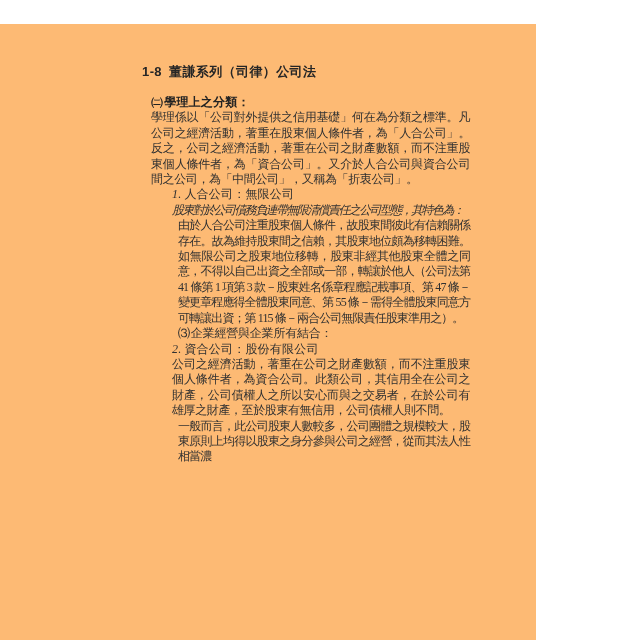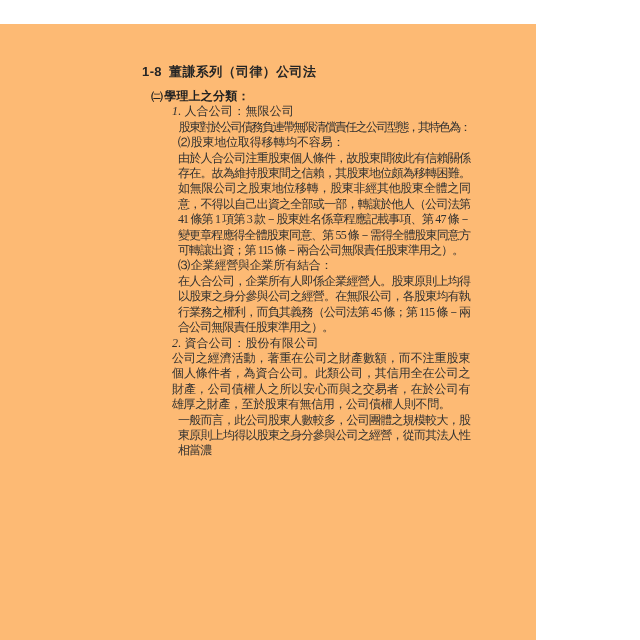--- a/index.html
+++ b/index.html
@@ -26,21 +26,21 @@
     font-weight: 700;
     color: #262626;
     letter-spacing: 0.4px;
     white-space: nowrap;
   }
   .running-header .pgnum { margin-right: 7px; }
   
   .content {
     position: absolute;
     left: 151px;
-    top: 65px;
+    top: 71px;
     width: 319px;
     font-family: "Liberation Serif", "DejaVu Serif", serif;
     font-size: 12px;
     line-height: 15.4px;
     text-align: justify;
     color: #313131;
   }
   .content p { margin: 0; }
   .sec-title {
     font-weight: 700;
@@ -52,63 +52,61 @@
   .item { margin-left: 21px; }
   .item-title { letter-spacing: 0.2px; }
   .item-title .num {
     font-style: italic;
     padding-right: 3px;
   }
   .item-intro { margin-left: 8px; letter-spacing: -0.4px; }
   .item-intro.one-line {
     white-space: nowrap;
     letter-spacing: -1.6px;
-    text-align: right;
+    text-align: left;
+    font-style: italic;
   }
   .sub { margin-left: 6px; }
   .sub-title { letter-spacing: -0.2px; }
   .sub-title .sub-marker { margin-right: 1px; }
   .sub-body { margin-left: 13px; letter-spacing: -0.9px; }
 </style>
 </head>
 <body>
 
 <div class="page">
 
   <div class="running-header">
     <span class="pgnum">1-8</span><span>董謙系列（司律）公司法</span>
   </div>
 
   <div class="content">
 
     <div class="sec-title">
       <span class="marker">㈡</span><span>學理上之分類：</span>
     </div>
+    <p class="sec-intro">學理係以「公司對外提供之信用基礎」何在為分類之標準。凡公司之經濟活動，著重在股東個人條件者，為「人合公司」。反之，公司之經濟活動，著重在公司之財產數額，而不注重股東個人條件者，為「資合公司」。又介於人合公司與資合公司間之公司，為「中間公司」，又稱為「折衷公司」。</p>
 
     <div class="item">
       <div class="item-title">
         <span class="num">1.</span><span>人合公司：無限公司</span>
       </div>
       <p class="item-intro one-line">股東對於公司債務負連帶無限清償責任之公司型態，其特色為：</p>
 
       <div class="sub">
       </div>
 
       <div class="sub">
-        <div class="sub-title">
-          <span class="sub-marker">⑵</span><span>股東地位取得移轉均不容易：</span>
-        </div>
         <p class="sub-body">由於人合公司注重股東個人條件，故股東間彼此有信賴關係存在。故為維持股東間之信賴，其股東地位頗為移轉困難。如無限公司之股東地位移轉，股東非經其他股東全體之同意，不得以自己出資之全部或一部，轉讓於他人（公司法第 41 條第 1 項第 3 款－股東姓名係章程應記載事項、第 47 條－變更章程應得全體股東同意、第 55 條－需得全體股東同意方可轉讓出資；第 115 條－兩合公司無限責任股東準用之）。</p>
       </div>
 
       <div class="sub">
         <div class="sub-title">
           <span class="sub-marker">⑶</span><span>企業經營與企業所有結合：</span>
         </div>
-        <p class="sub-body">在人合公司，企業所有人即係企業經營人。股東原則上均得以股東之身分參與公司之經營。在無限公司，各股東均有執行業務之權利，而負其義務（公司法第 45 條；第 115 條－兩合公司無限責任股東準用之）。</p>
       </div>
     </div>
 
     <div class="item">
       <div class="item-title">
         <span class="num">2.</span><span>資合公司：股份有限公司</span>
       </div>
       <p class="item-intro">公司之經濟活動，著重在公司之財產數額，而不注重股東個人條件者，為資合公司。此類公司，其信用全在公司之財產，公司債權人之所以安心而與之交易者，在於公司有雄厚之財產，至於股東有無信用，公司債權人則不問。</p>
 
       <div class="sub">

